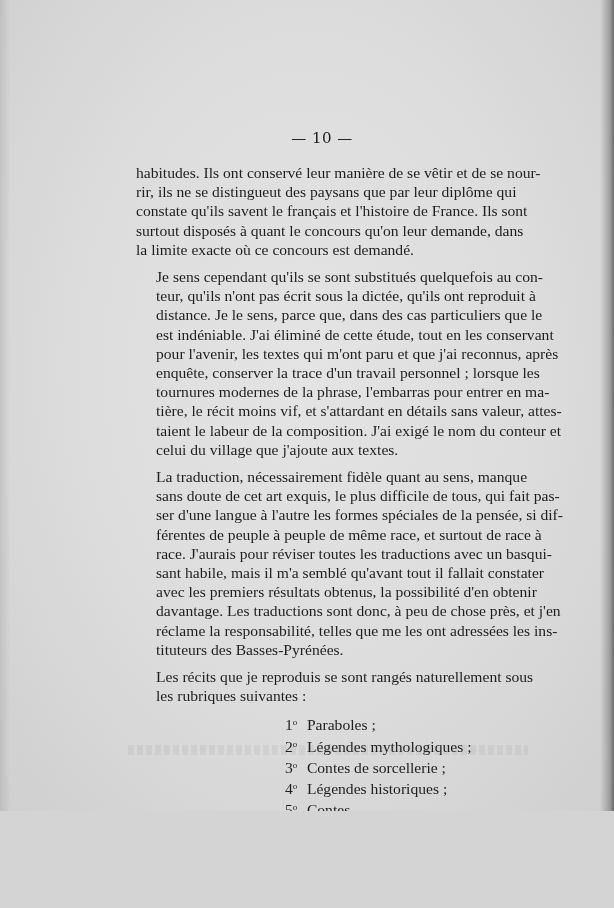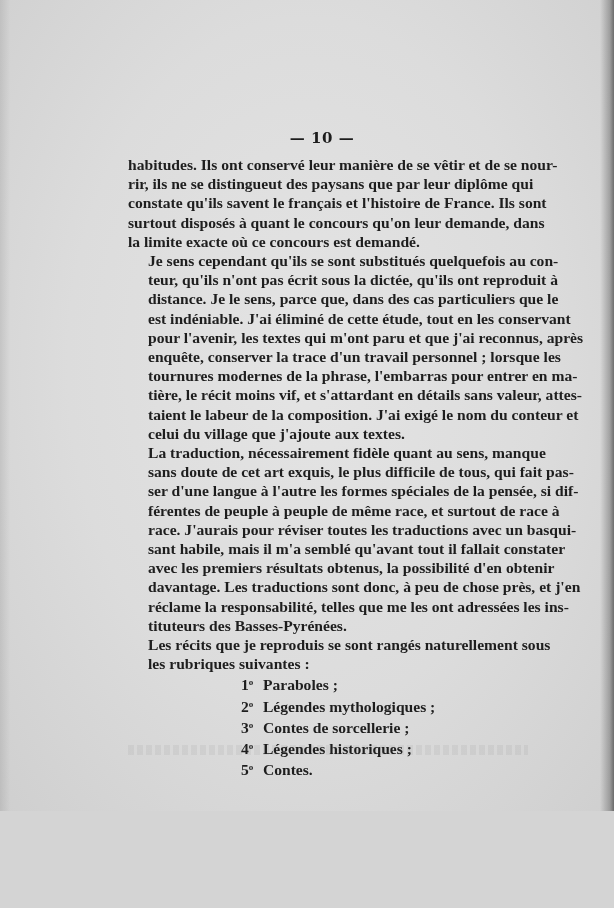--- a/index.html
+++ b/index.html
@@ -14,21 +14,20 @@
       position: relative;
     }
     .page {
       position: absolute;
       left: 0; top: 0;
       width: 614px;
       height: 811px;
       background:
         radial-gradient(ellipse at 50% 45%, #e4e4e4 0%, #dcdcdc 55%, #cfcfcf 100%);
       overflow: hidden;
-      font-weight: bold;
     }
     .page::after {
       content: "";
       position: absolute;
       right: 0; top: 0;
       width: 14px; height: 908px;
       background: linear-gradient(to right, rgba(0,0,0,0) 0%, rgba(60,60,60,0.35) 70%, rgba(40,40,40,0.6) 100%);
     }
     .page::before {
       content: "";
@@ -54,21 +53,21 @@
       top: 155px;
       width: 394px;
       font-family: "Liberation Serif", serif;
       font-size: 15.6px;
       line-height: 19.2px;
       color: #1e1e1e;
       text-align: justify;
       hyphens: manual;
     }
     .para {
-      margin: 0;
+      margin: 8px;
       text-indent: 0;
     }
     .para.indent {
       text-indent: 20px;
     }
     .line {
       display: block;
       text-align: justify;
       text-align-last: justify;
       white-space: nowrap;
@@ -86,20 +85,21 @@
       margin: 0;
       padding: 0 0 0 113px;
     }
     .rubric-item {
       display: block;
       white-space: nowrap;
     }
     .rubric-num {
       display: inline-block;
       min-width: 18px;
+      margin-left: 44px;
     }
     .rubric-num sup {
       font-size: 9px;
       vertical-align: 5px;
     }
     .faint-bleed {
       position: absolute;
       left: 128px;
       top: 745px;
       width: 400px;

